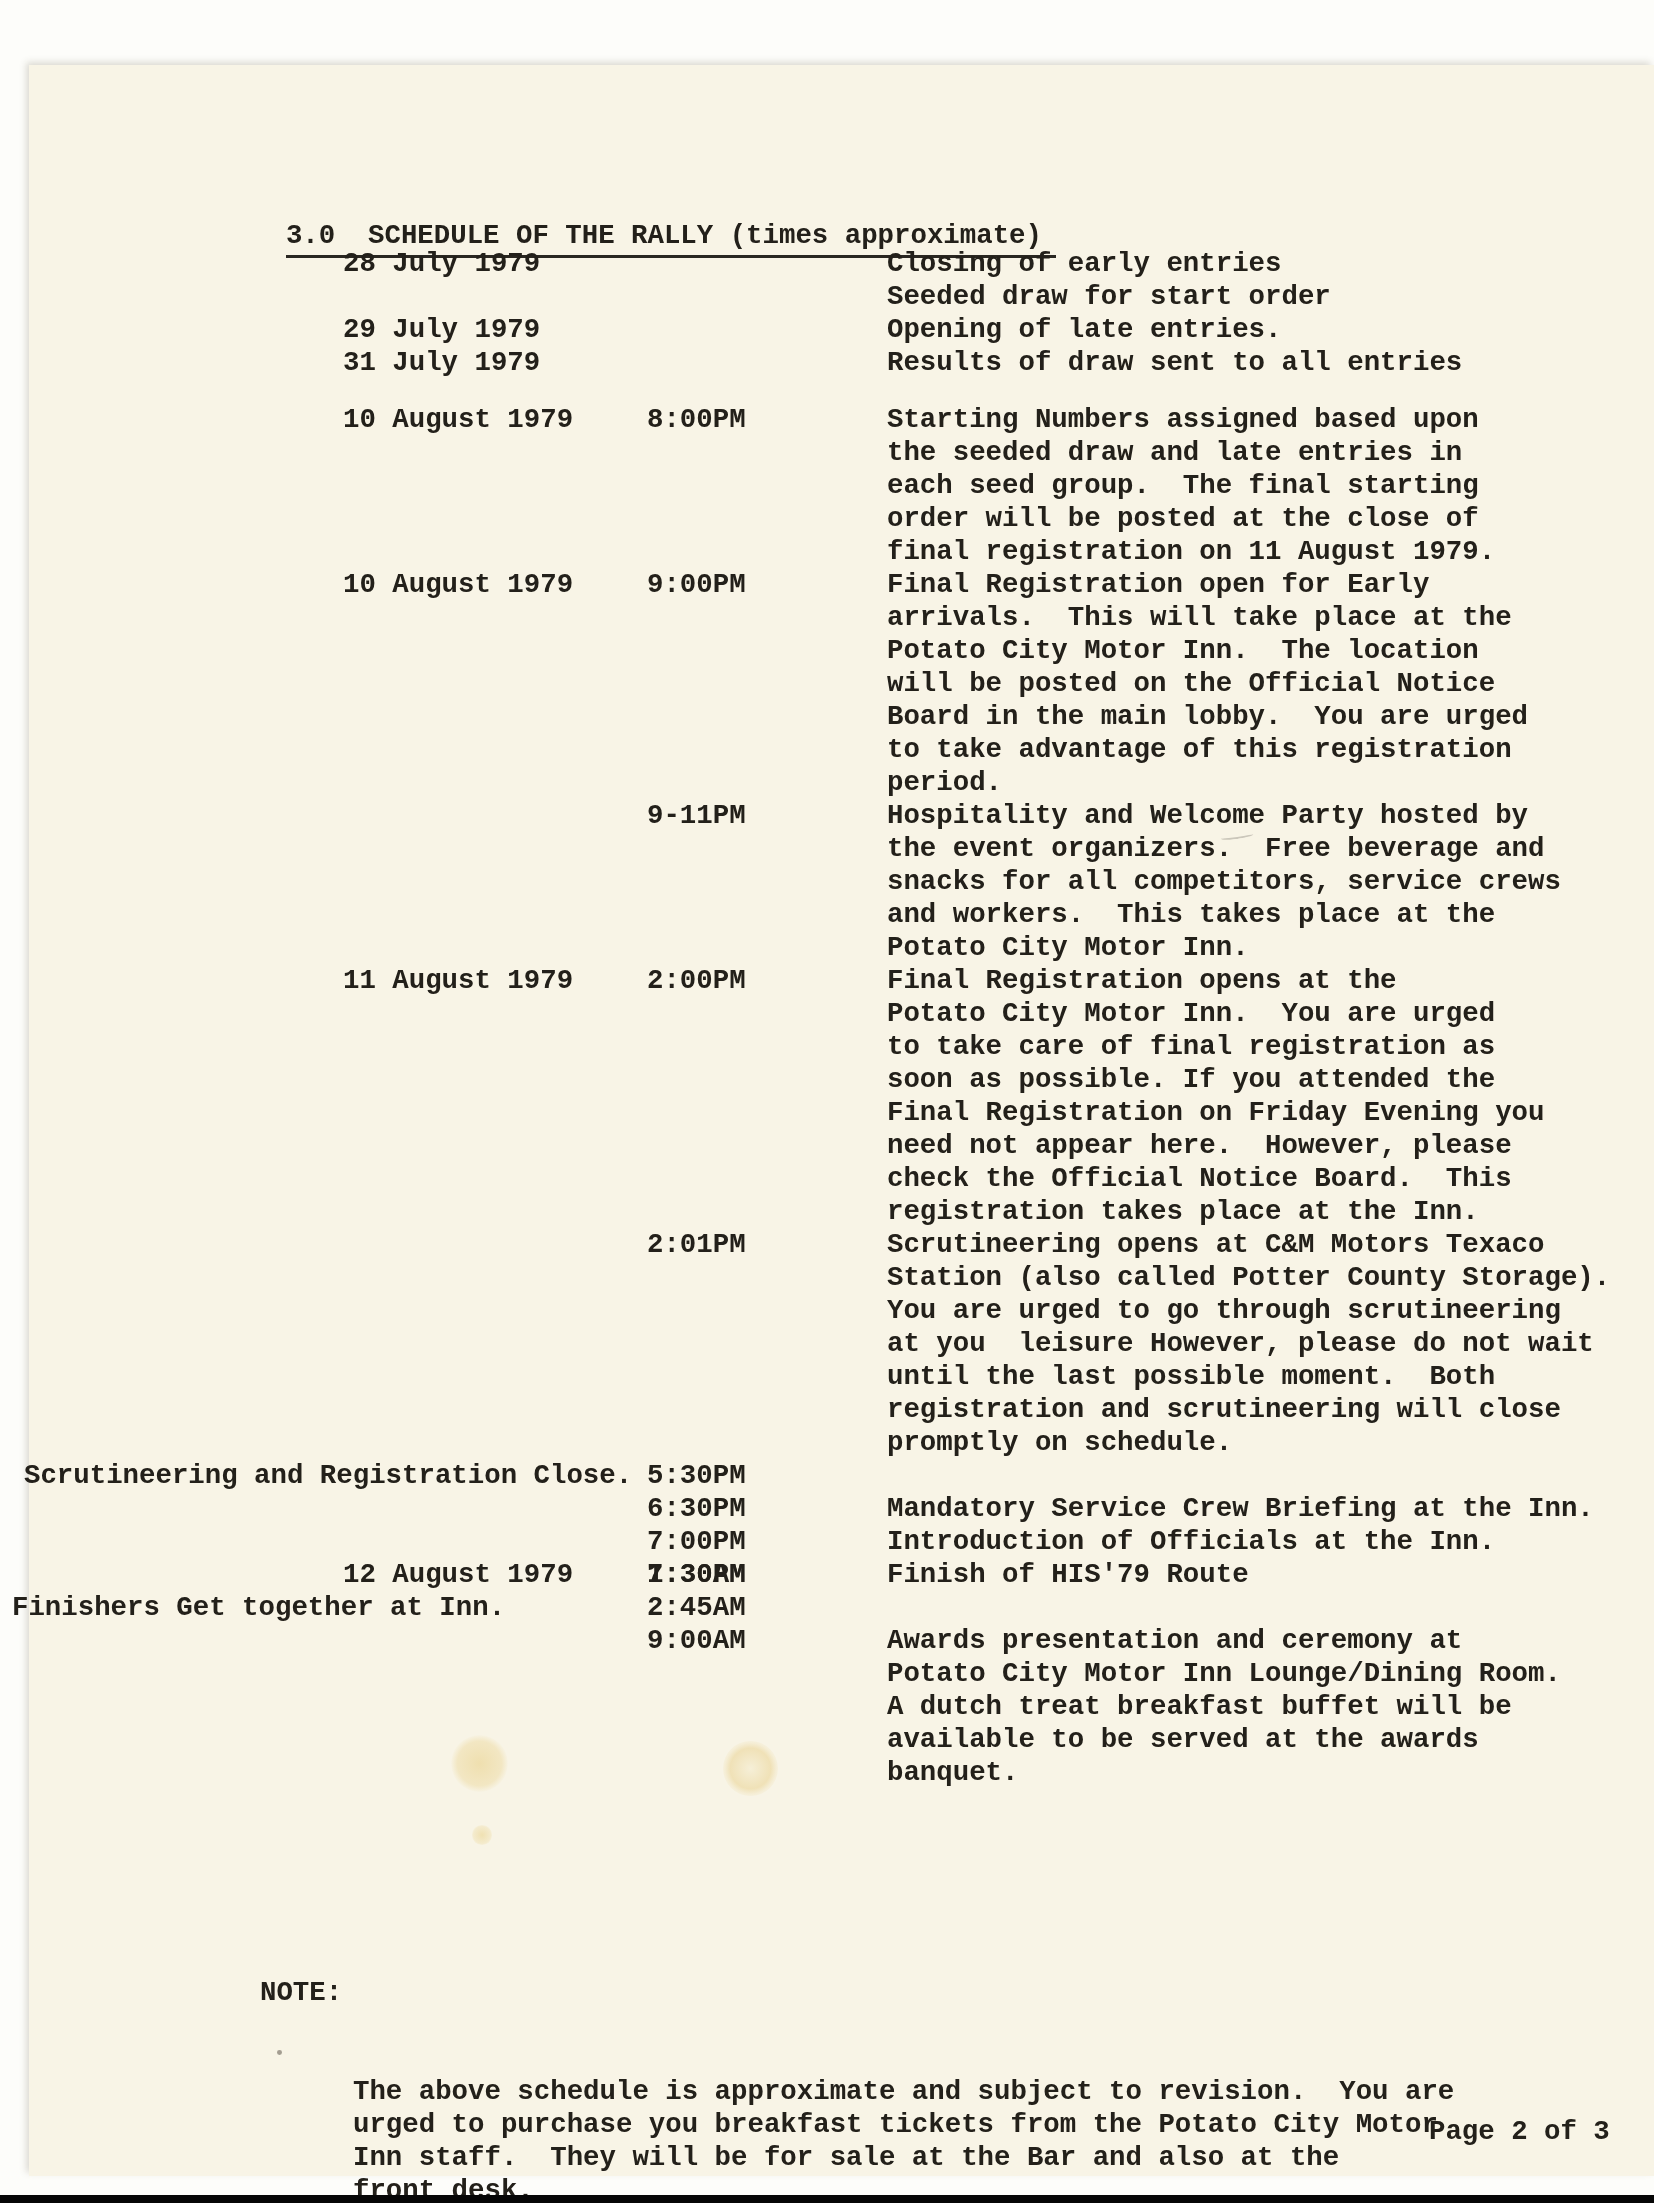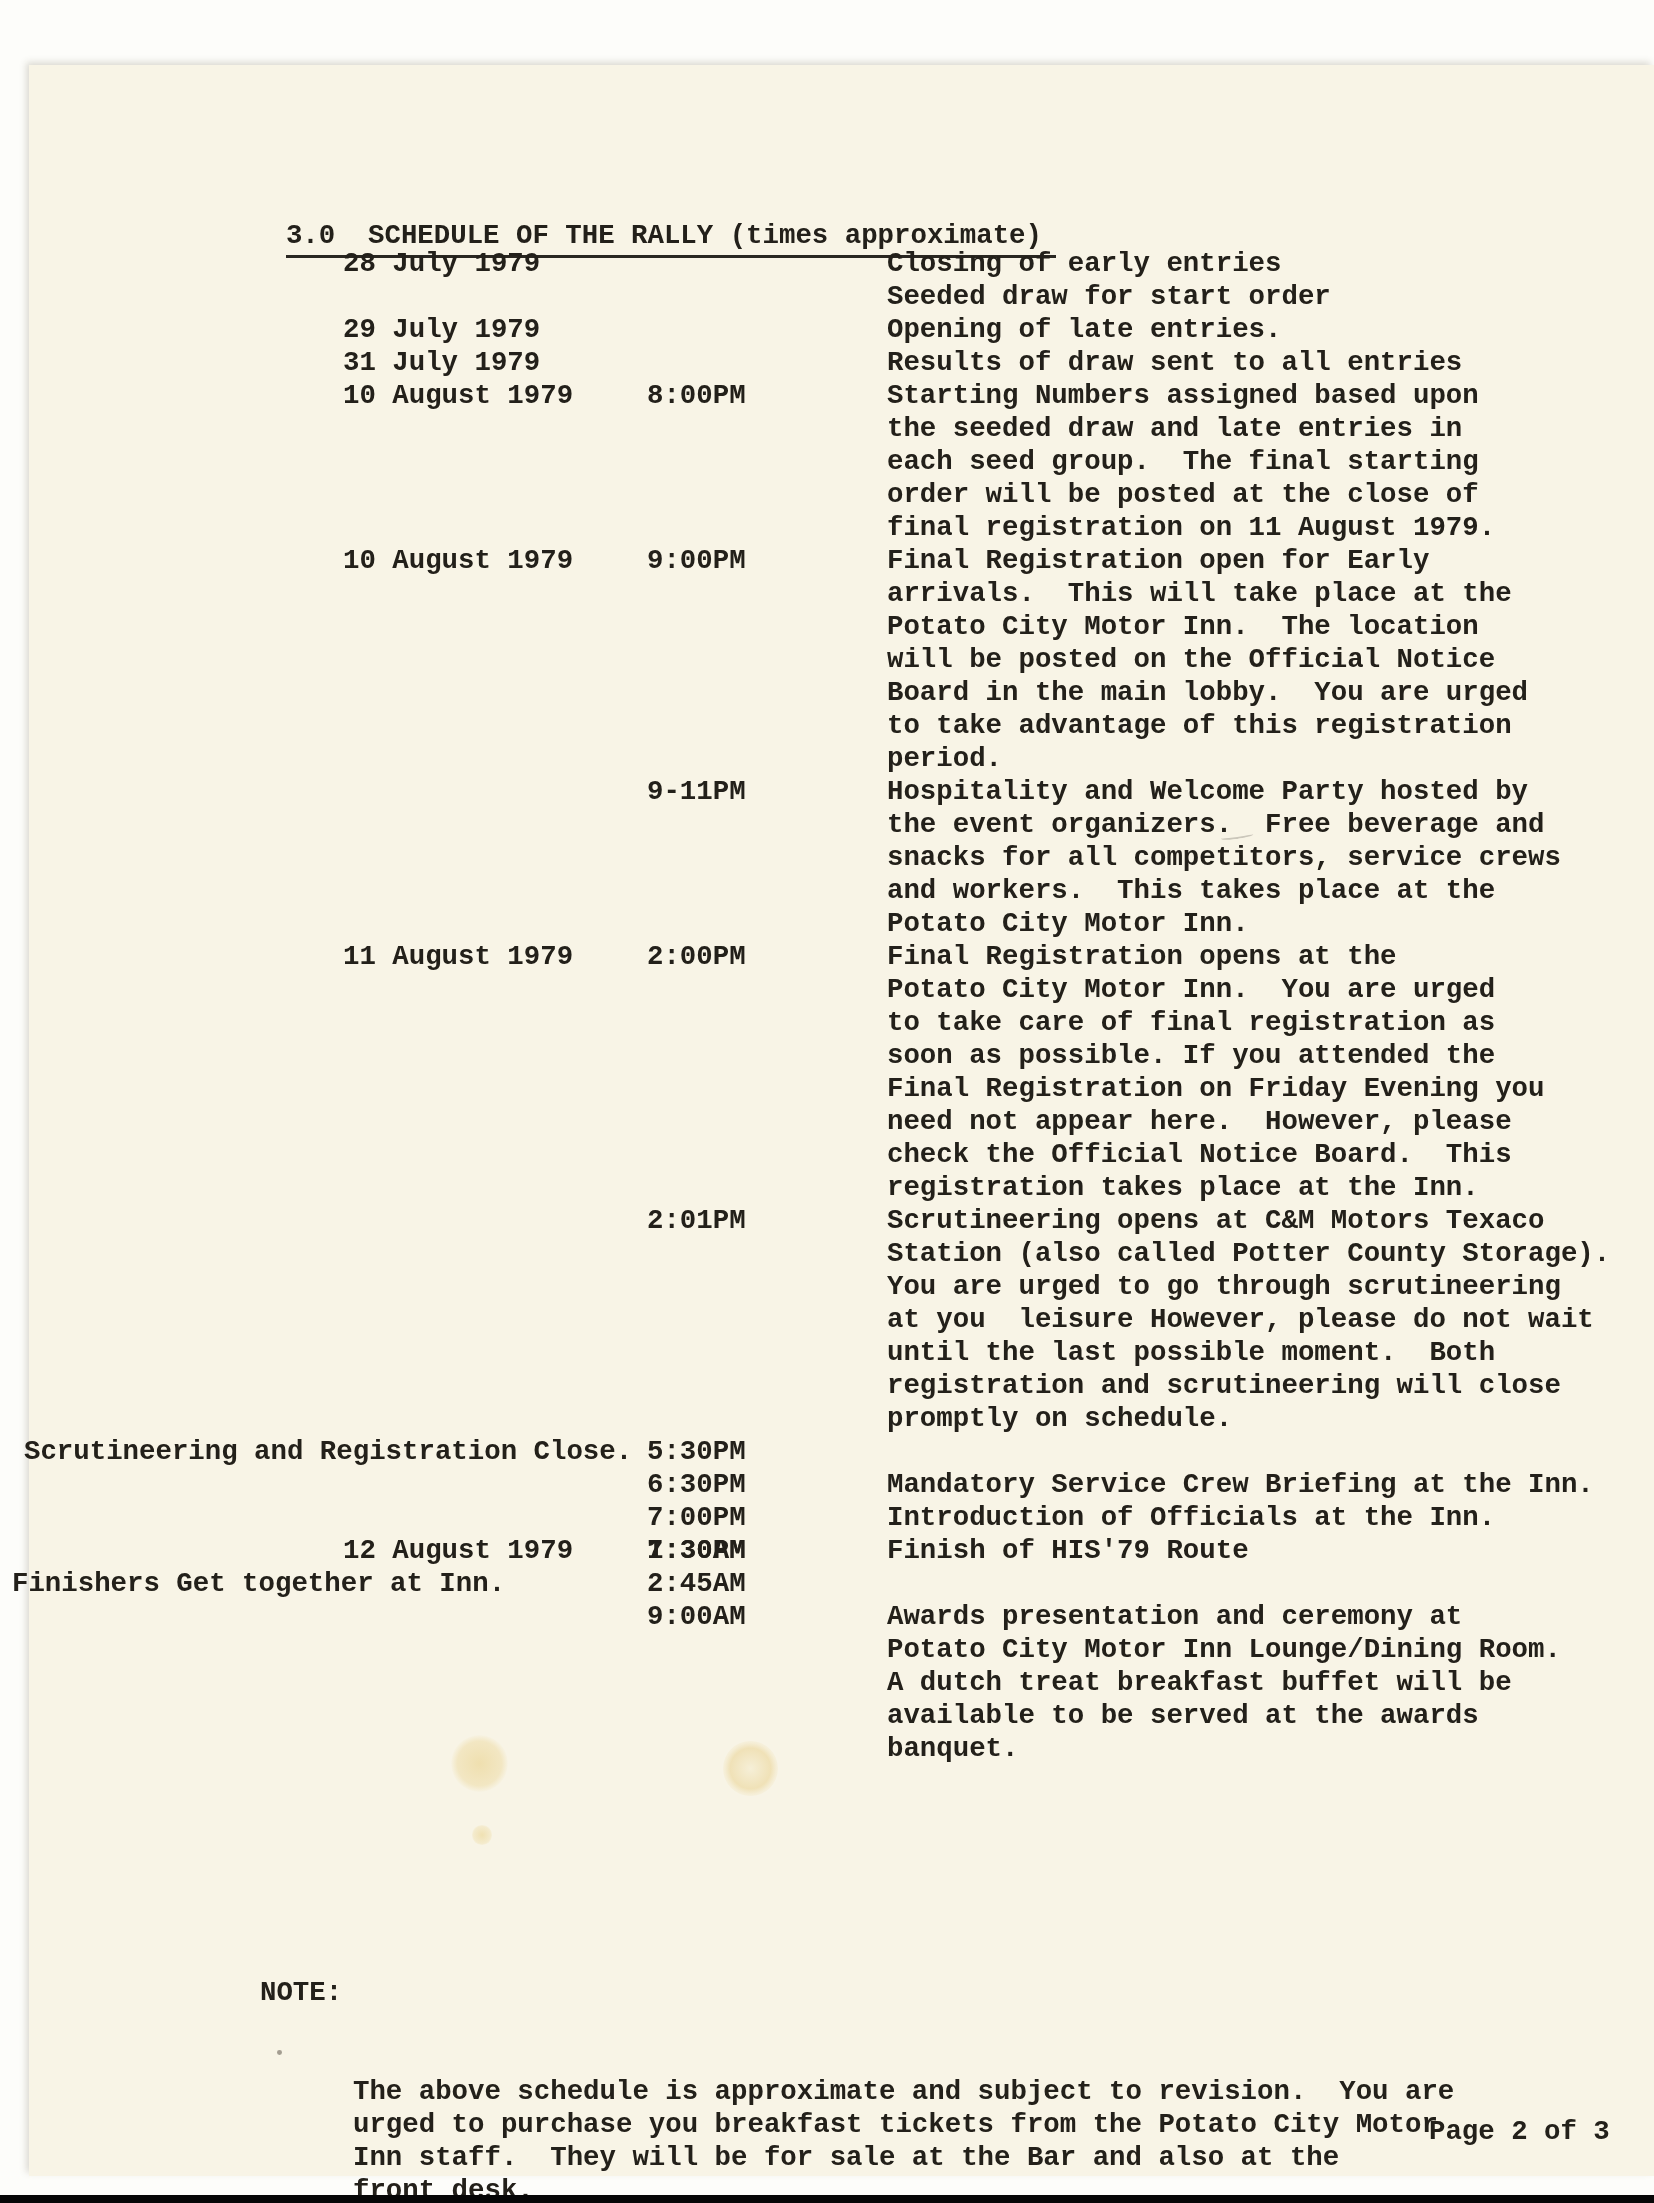--- a/index.html
+++ b/index.html
@@ -130,21 +130,21 @@
 
   <div class="entry">
     <span class="typed date">31 July 1979</span>
     <span class="typed time"></span>
     <div class="typed desc" style="position:relative;">Results of draw sent to all entries</div>
   </div>
 
   <div class="entry">
     <span class="typed date">10 August 1979</span>
     <span class="typed time">8:00PM</span>
-    <div class="typed desc" style="position:relative;">Starting Numbers assigned based upon
+    <div class="typed desc" style="position:relative;margin-top:24px;">Starting Numbers assigned based upon
 the seeded draw and late entries in
 each seed group.  The final starting
 order will be posted at the close of
 final registration on 11 August 1979.</div>
   </div>
 
   <div class="entry">
     <span class="typed date">10 August 1979</span>
     <span class="typed time">9:00PM</span>
     <div class="typed desc" style="position:relative;">Final Registration open for Early

